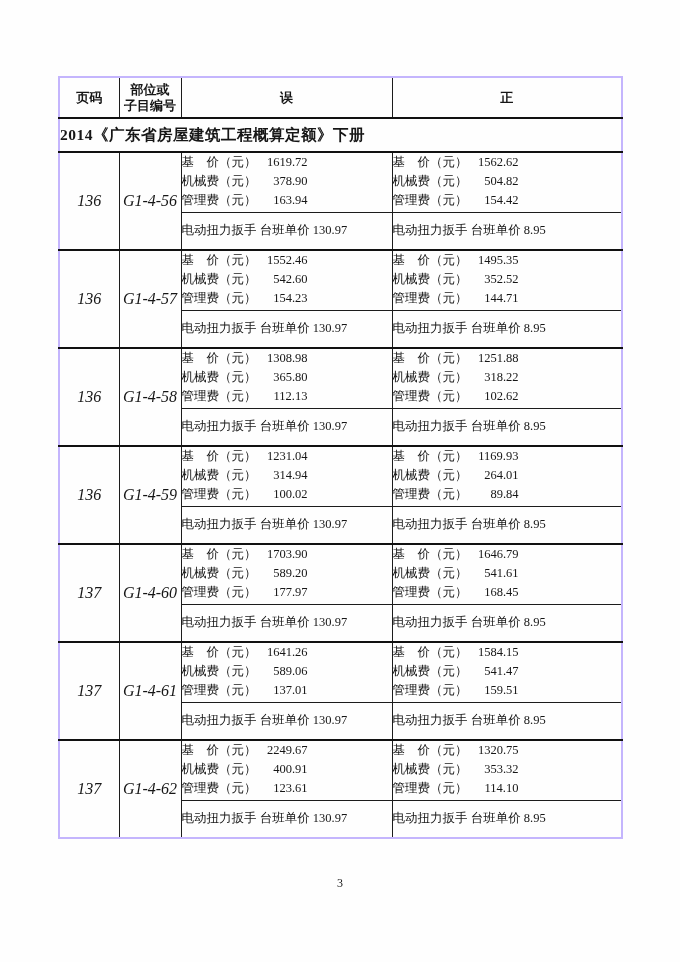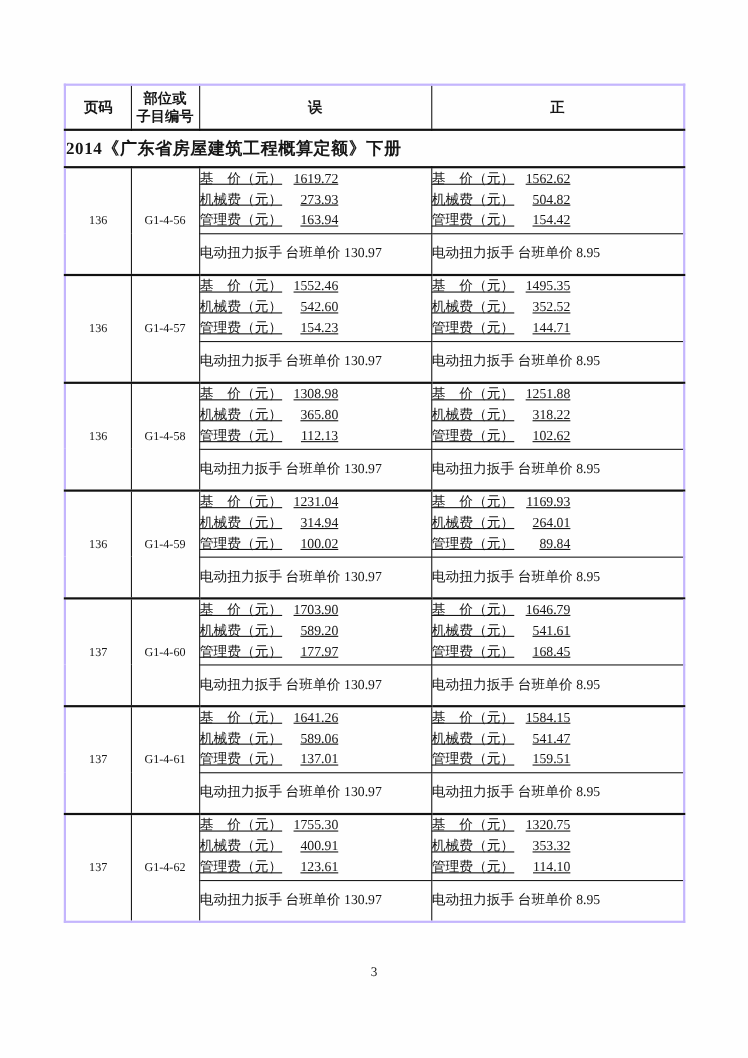--- a/index.html
+++ b/index.html
@@ -46,27 +46,27 @@
     font-weight: 700;
     border-top: 2px solid #111;
     border-bottom: 2px solid #111;
     letter-spacing: 0.5px;
   }
   
   tr.grp td { border-top: 2px solid #111; }
   td.c-page, td.c-code {
     text-align: center;
     vertical-align: middle;
-    font-size: 11px;
+    font-size: 16px;
+    font-style: italic;
   }
   td.cell-fees {
     height: 60px;
     vertical-align: top;
     padding: 5px 0 3px 13px;
-    text-decoration: underline;
   }
   .fee-line {
     display: flex;
     justify-content: space-between;
     width: 126px;
     font-size: 12.5px;
     line-height: 19px;
     white-space: pre;
   }
   .fee-value { text-align: center; }
@@ -118,21 +118,21 @@
         <tr class="grp">
           <td class="c-page" rowspan="2">136</td>
           <td class="c-code" rowspan="2">G1-4-56</td>
           <td class="cell-fees">
             <div class="fee-line">
               <span>基　价（元）</span>
               <span class="fee-value">1619.72</span>
             </div>
             <div class="fee-line">
               <span>机械费（元）</span>
-              <span class="fee-value">273.93</span>
+              <span class="fee-value">378.90</span>
             </div>
             <div class="fee-line">
               <span>管理费（元）</span>
               <span class="fee-value">163.94</span>
             </div>
           </td>
           <td class="cell-fees">
             <div class="fee-line">
               <span>基　价（元）</span>
               <span class="fee-value">1562.62</span>
@@ -336,21 +336,21 @@
           <td class="cell-sub">电动扭力扳手 台班单价 130.97</td>
           <td class="cell-sub">电动扭力扳手 台班单价 8.95</td>
         </tr>
 
         <tr class="grp">
           <td class="c-page" rowspan="2">137</td>
           <td class="c-code" rowspan="2">G1-4-62</td>
           <td class="cell-fees">
             <div class="fee-line">
               <span>基　价（元）</span>
-              <span class="fee-value">1755.30</span>
+              <span class="fee-value">2249.67</span>
             </div>
             <div class="fee-line">
               <span>机械费（元）</span>
               <span class="fee-value">400.91</span>
             </div>
             <div class="fee-line">
               <span>管理费（元）</span>
               <span class="fee-value">123.61</span>
             </div>
           </td>

